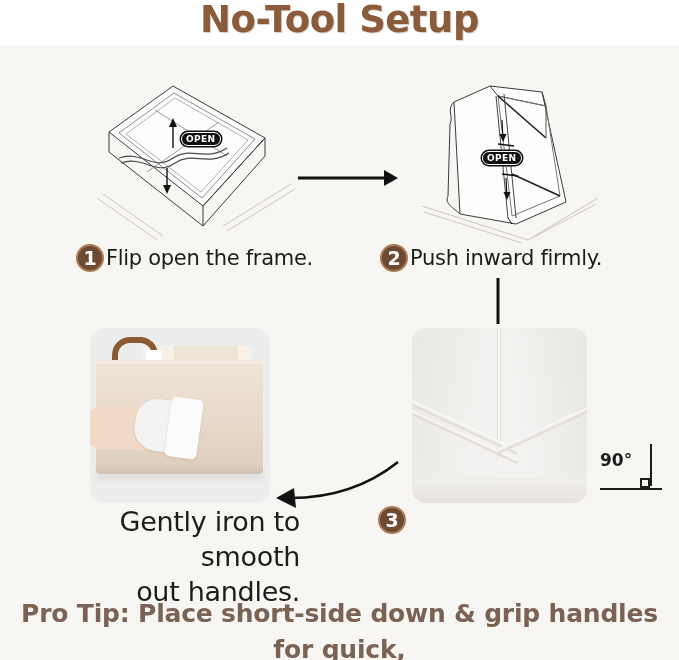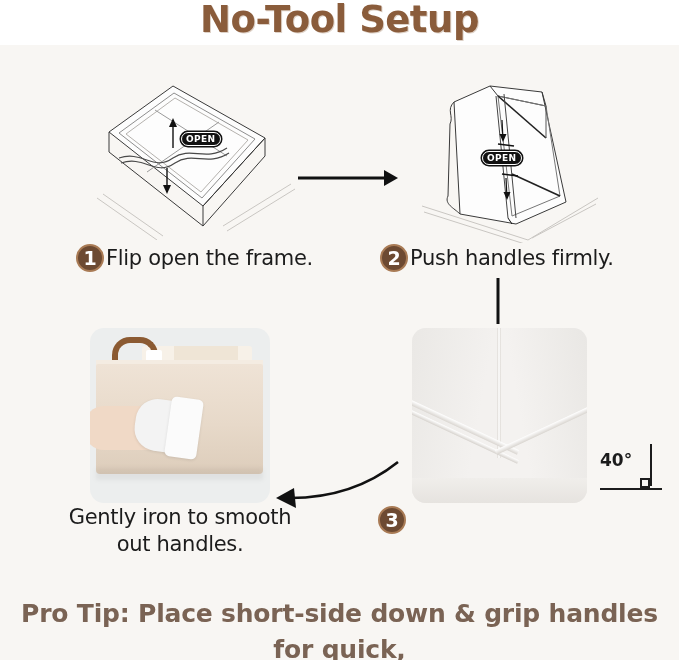--- a/index.html
+++ b/index.html
@@ -63,23 +63,23 @@
   }
   .cap-text {
     font-family: "DejaVu Sans", sans-serif;
     font-size: 21px;
     color: #1c1c1c;
     letter-spacing: -0.3px;
     margin-left: 2px;
   }
   .cap-block {
     position: absolute;
-    text-align: center;
-    font-family: "DejaVu Sans", sans-serif;
-    font-size: 21px;
+    text-align: right;
+    font-family: "DejaVu Sans", sans-serif;
+    font-size: 27px;
     color: #1c1c1c;
     letter-spacing: -0.3px;
     line-height: 1.30;
   }
 
   
   .photo {
     border-radius: 14px;
     overflow: hidden;
     position: relative;
@@ -359,41 +359,41 @@
       <path d="M87 122 l-3.5 -8 l7 0 z" fill="#111" stroke="none"></path>
 
       <path d="M88 140 L92 146" stroke="#111"></path>
     </g>
   </svg>
   <div class="open-tag" style="left:62px; top:73px;">OPEN</div>
 </div>
 
 <div class="caption" style="left:380px; top:244px;">
   <div class="badge">2</div>
-  <div class="cap-text">Push handles firmly.</div>
+  <div class="cap-text">Push inward firmly.</div>
 </div>
 
 <svg class="arrow-svg" style="left:494px; top:278px;" width="8" height="46" viewBox="0 0 8 46">
   <path d="M4 0 L4 46" stroke="#111" stroke-width="3"></path>
 </svg>
 
 <div class="step" style="left:412px; top:328px;">
   <div class="photo photo-corner">
     <div class="pc-left"></div>
     <div class="pc-right"></div>
     <div class="pc-vseam"></div>
     <div class="pc-base"></div>
     <div class="pc-seam-l"></div>
     <div class="pc-seam-l2"></div>
     <div class="pc-seam-r"></div>
   </div>
 </div>
 
 <div class="angle-icon" style="left:600px; top:444px;">
-  <div class="ai-label">40°</div>
+  <div class="ai-label">90°</div>
   <div class="ai-vert"></div>
   <div class="ai-horz"></div>
   <div class="ai-square"></div>
 </div>
 
 <div class="caption" style="left:378px; top:506px;">
   <div class="badge">3</div>
 </div>
 
 <svg class="arrow-svg" style="left:272px; top:450px;" width="130" height="60" viewBox="0 0 130 60">

